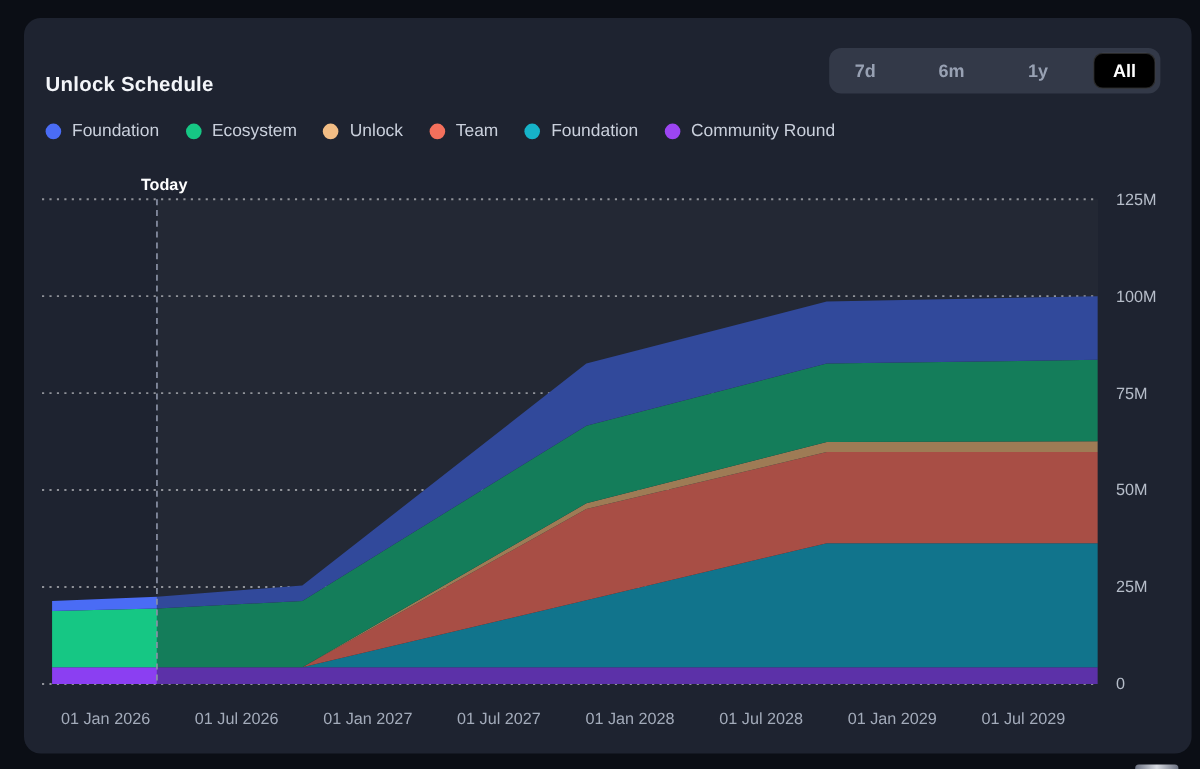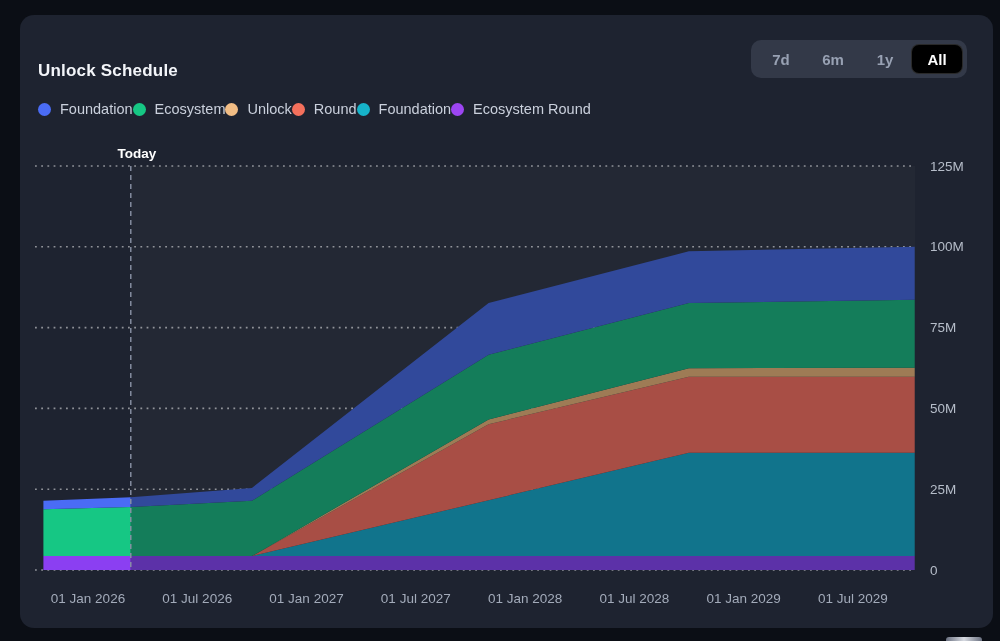--- a/index.html
+++ b/index.html
@@ -9,34 +9,34 @@
     position:absolute; left:20px; top:15px; width:973px; height:613px;
     background:#1e2330; border-radius:14px; overflow:hidden;
   }
   .chart-svg { position:absolute; left:-20px; top:-15px; width:1000px; height:641px; pointer-events:none; z-index:0; }
   .card-title {
     position:absolute; left:18px; top:28px; z-index:2;
     color:#f3f5f9; font-size:17px; font-weight:700; letter-spacing:.2px;margin-top:18px;
   }
   .range-group {
     position:absolute; right:26px; top:25px; z-index:2;
-    display:flex; align-items:center; gap:0;
+    display:flex; align-items:center; gap:20px;
     background:#333948; border-radius:10px; padding:4px;
   }
   .range-btn {
     min-width:52px; height:30px; border:none; background:transparent; cursor:pointer;
     color:#98a1b3; font-size:15px; font-weight:700; border-radius:8px;
     font-family:"Liberation Sans", sans-serif;
   }
   .range-btn.selected {
     background:#000000; color:#ffffff; border:1px solid rgba(255,255,255,0.16);
   }
   .legend-row {
     position:absolute; left:18px; top:86px; z-index:2;
-    display:flex; align-items:center; 
+    display:flex; align-items:center; gap:22px;
   }
   .legend-item { display:flex; align-items:center; gap:9px; cursor:pointer; }
   .legend-dot { width:13px; height:13px; border-radius:50%; }
   .legend-label { color:#cad0dc; font-size:14.5px; }
   .bottom-widget {
     position:absolute; left:946px; top:637px; width:36px; height:6px;
     background:linear-gradient(90deg,#6a7080,#d7dae1,#6a7080);
     border-radius:3px 3px 0 0;
   }
   text { font-family:"Liberation Sans", sans-serif; }
@@ -115,26 +115,26 @@
       <div class="legend-item">
         <span class="legend-dot" style="background: rgb(22, 199, 132);"></span>
         <span class="legend-label">Ecosystem</span>
       </div>
       <div class="legend-item">
         <span class="legend-dot" style="background: rgb(242, 189, 133);"></span>
         <span class="legend-label">Unlock</span>
       </div>
       <div class="legend-item">
         <span class="legend-dot" style="background: rgb(244, 112, 92);"></span>
-        <span class="legend-label">Round</span>
+        <span class="legend-label">Team</span>
       </div>
       <div class="legend-item">
         <span class="legend-dot" style="background: rgb(22, 179, 201);"></span>
         <span class="legend-label">Foundation</span>
       </div>
       <div class="legend-item">
         <span class="legend-dot" style="background: rgb(156, 69, 242);"></span>
-        <span class="legend-label">Ecosystem Round</span>
+        <span class="legend-label">Community Round</span>
       </div>
     </div>
 </div>
 
 <div class="bottom-widget"></div>
 
 </body></html>

